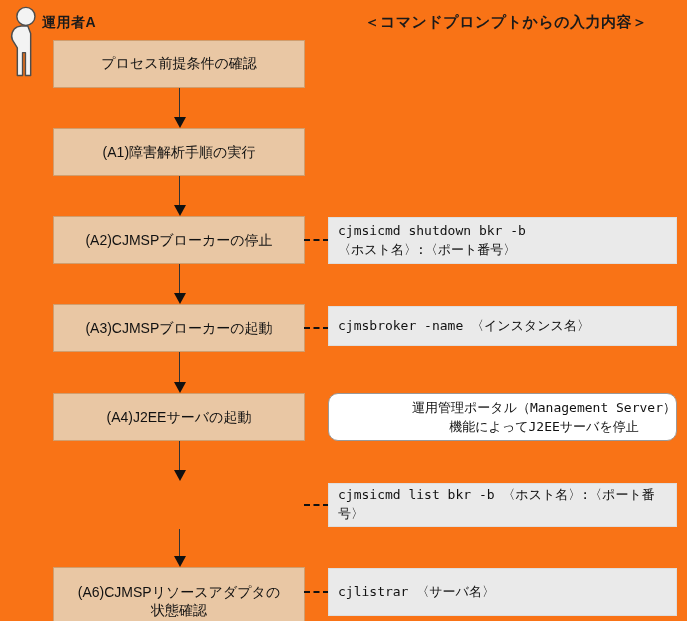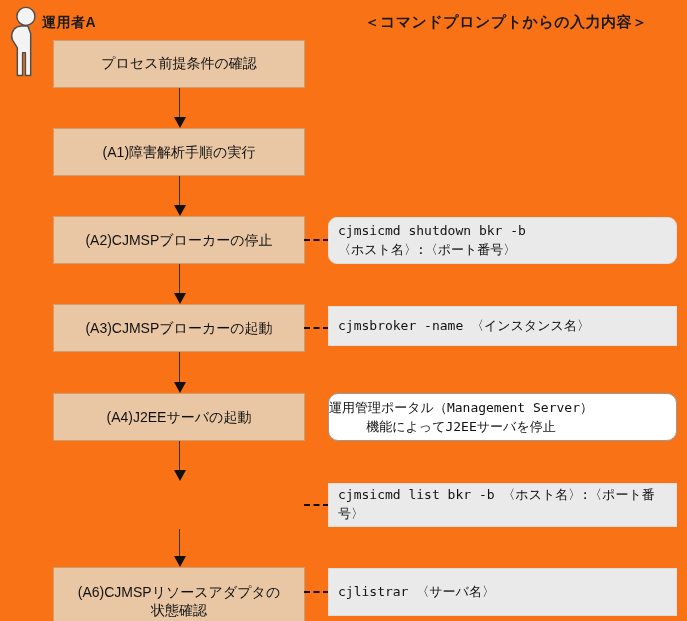--- a/index.html
+++ b/index.html
@@ -21,21 +21,21 @@
   
   .cmd-box{position:absolute;left:328px;width:349px;background:#eaeaea;
            border:1px solid #dedede;box-sizing:border-box;
            display:flex;align-items:center;}
   .cmd-text{font-family:"DejaVu Sans Mono","Liberation Mono",monospace;
             font-size:13px;line-height:1.45;padding-left:9px;white-space:pre-line;color:#111;}
 
   
   .note-box{position:absolute;left:328px;width:349px;background:#ffffff;
             border:1px solid #999999;border-radius:10px;box-sizing:border-box;
-            display:flex;align-items:center;justify-content:flex-start;}
+            display:flex;align-items:center;justify-content:flex-end;}
   .note-text{font-family:"DejaVu Sans Mono","Liberation Mono",monospace;
              font-size:13px;line-height:1.5;text-align:center;white-space:pre-line;color:#111;}
 
   
   .arrow{position:absolute;left:173px;width:13px;}
   .arrow .shaft{position:absolute;left:5.5px;top:0;bottom:10px;width:1.6px;background:#333;}
   .arrow .head{position:absolute;left:0.5px;bottom:0;width:0;height:0;
                border-left:6px solid transparent;border-right:6px solid transparent;
                border-top:11px solid #111;}
 
@@ -97,21 +97,21 @@
   <div class="arrow" style="top:529px;height:38px;">
       <div class="shaft"></div>
       <div class="head"></div>
     </div>
 
   <div class="dash" style="top:239px;"></div>
   <div class="dash" style="top:327px;"></div>
   <div class="dash" style="top:504px;"></div>
   <div class="dash" style="top:591px;"></div>
 
-  <div class="cmd-box" style="top:217px;height:47px;border-radius:9px;">
+  <div class="cmd-box" style="top:217px;height:47px;">
     <span class="cmd-text">cjmsicmd shutdown bkr -b
 〈ホスト名〉:〈ポート番号〉</span>
   </div>
   <div class="cmd-box" style="top:306px;height:40px;">
     <span class="cmd-text">cjmsbroker -name 〈インスタンス名〉</span>
   </div>
   <div class="note-box" style="top:393px;height:48px;">
     <span class="note-text">運用管理ポータル（Management Server）
 機能によってJ2EEサーバを停止</span>
   </div>

